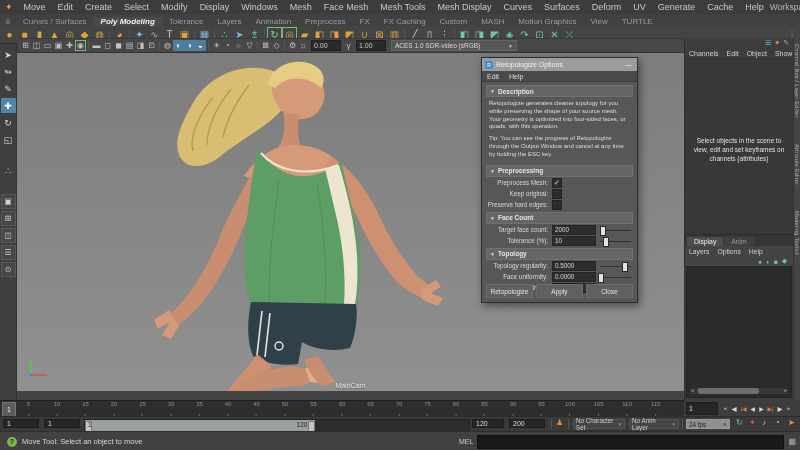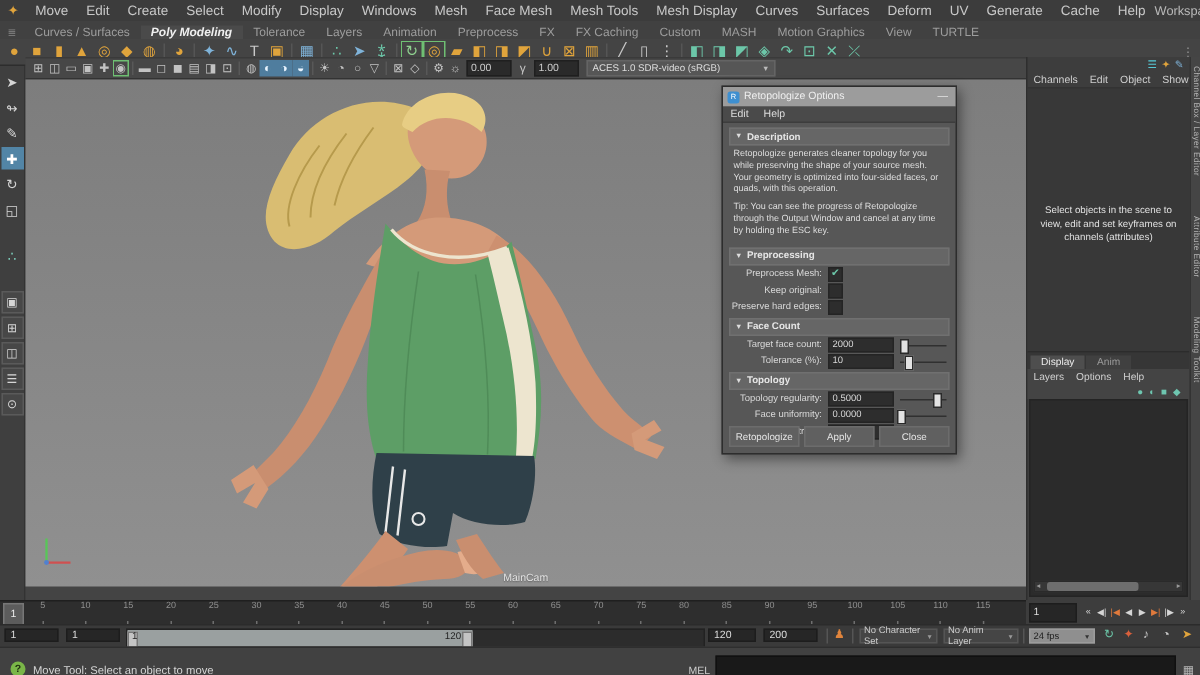--- a/index.html
+++ b/index.html
@@ -126,21 +126,21 @@
   .rbar .h1{left:0;} .rbar .h2{right:0;}
   .rsep{position:absolute;top:2px;width:1px;height:10px;background:#555;}
   .ricon{position:absolute;top:1px;font-size:8px;}
   .rdd{position:absolute;top:2px;height:10px;background:#454545;border:1px solid #555;color:#ccc;font-size:6.3px;
        display:flex;align-items:center;padding:0 2px;box-sizing:border-box;}
   .rdd .arr{margin-left:auto;font-size:4.5px;color:#999;}
   .rdd.light{background:#8f8f8f;color:#1e1e1e;border-color:#9c9c9c;}
   .rdd.light .arr{color:#333;}
   
   .cmdrow{position:absolute;left:0;top:431px;width:800px;height:19px;background:#414141;border-top:1px solid #2e2e2e;
-          display:flex;align-items:flex-end;font-size:7.5px;}
+          display:flex;align-items:center;font-size:7.5px;}
   .helpico{width:10px;height:10px;border-radius:50%;background:#7ab648;color:#213010;font-size:7px;font-weight:bold;
            display:inline-flex;align-items:center;justify-content:center;margin:0 5px 0 7px;flex:none;}
   .helptext{color:#d6d6d6;}
   .mellabel{margin-left:auto;color:#cdcdcd;font-size:7px;padding-right:4px;}
   .melfield{width:305px;height:12px;background:#191919;border:1px solid #101010;margin-right:4px;}
   .gridico{color:#b5b5b5;font-size:8px;padding-right:4px;}
 </style>
 </head>
 <body>
 

